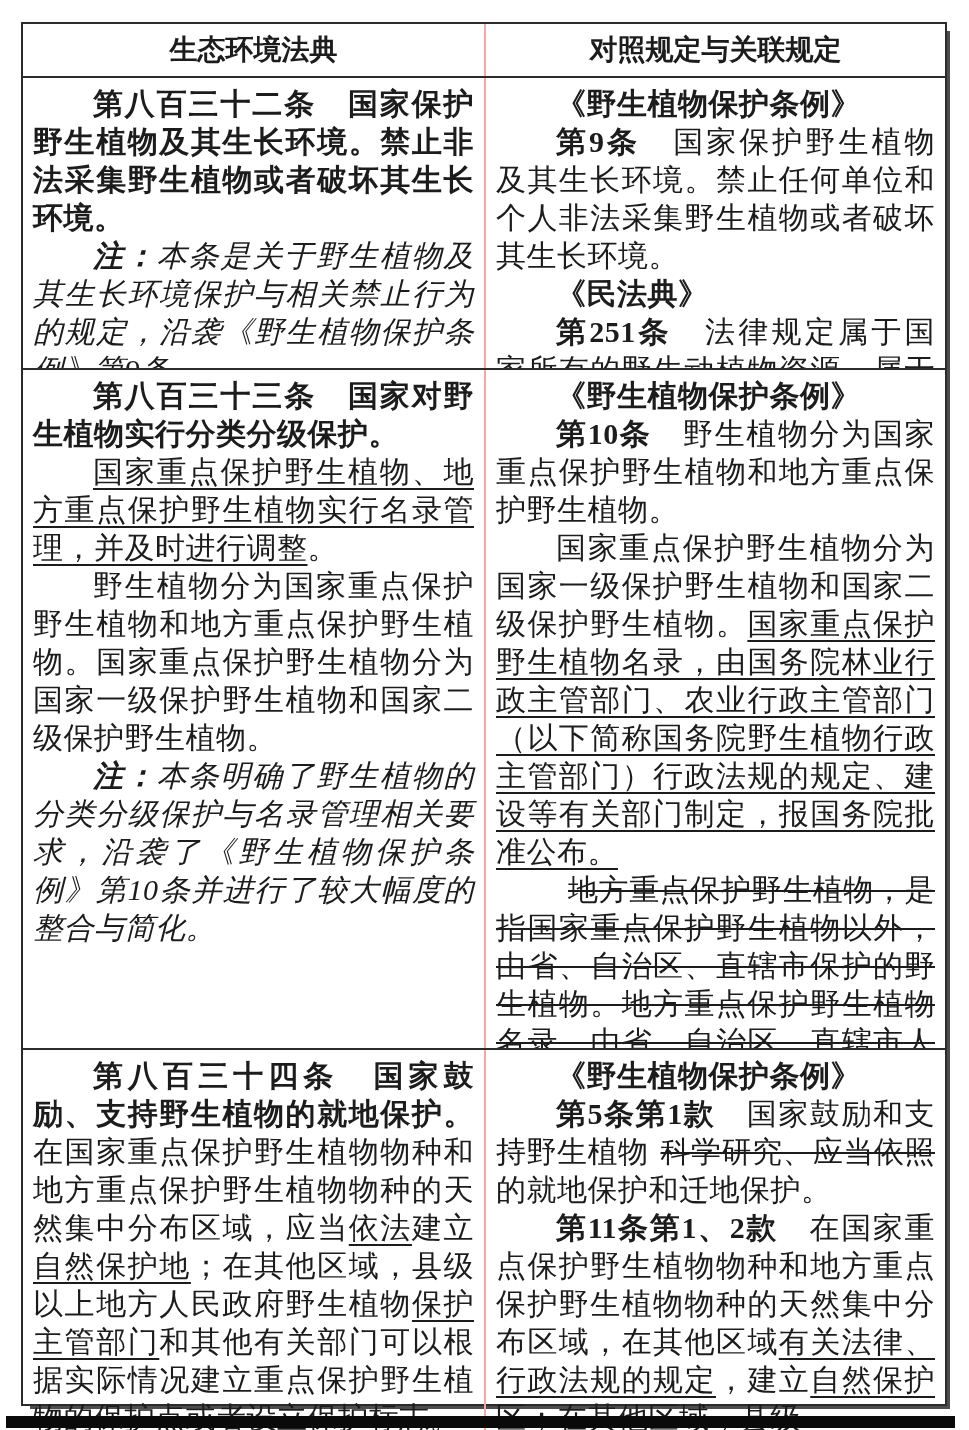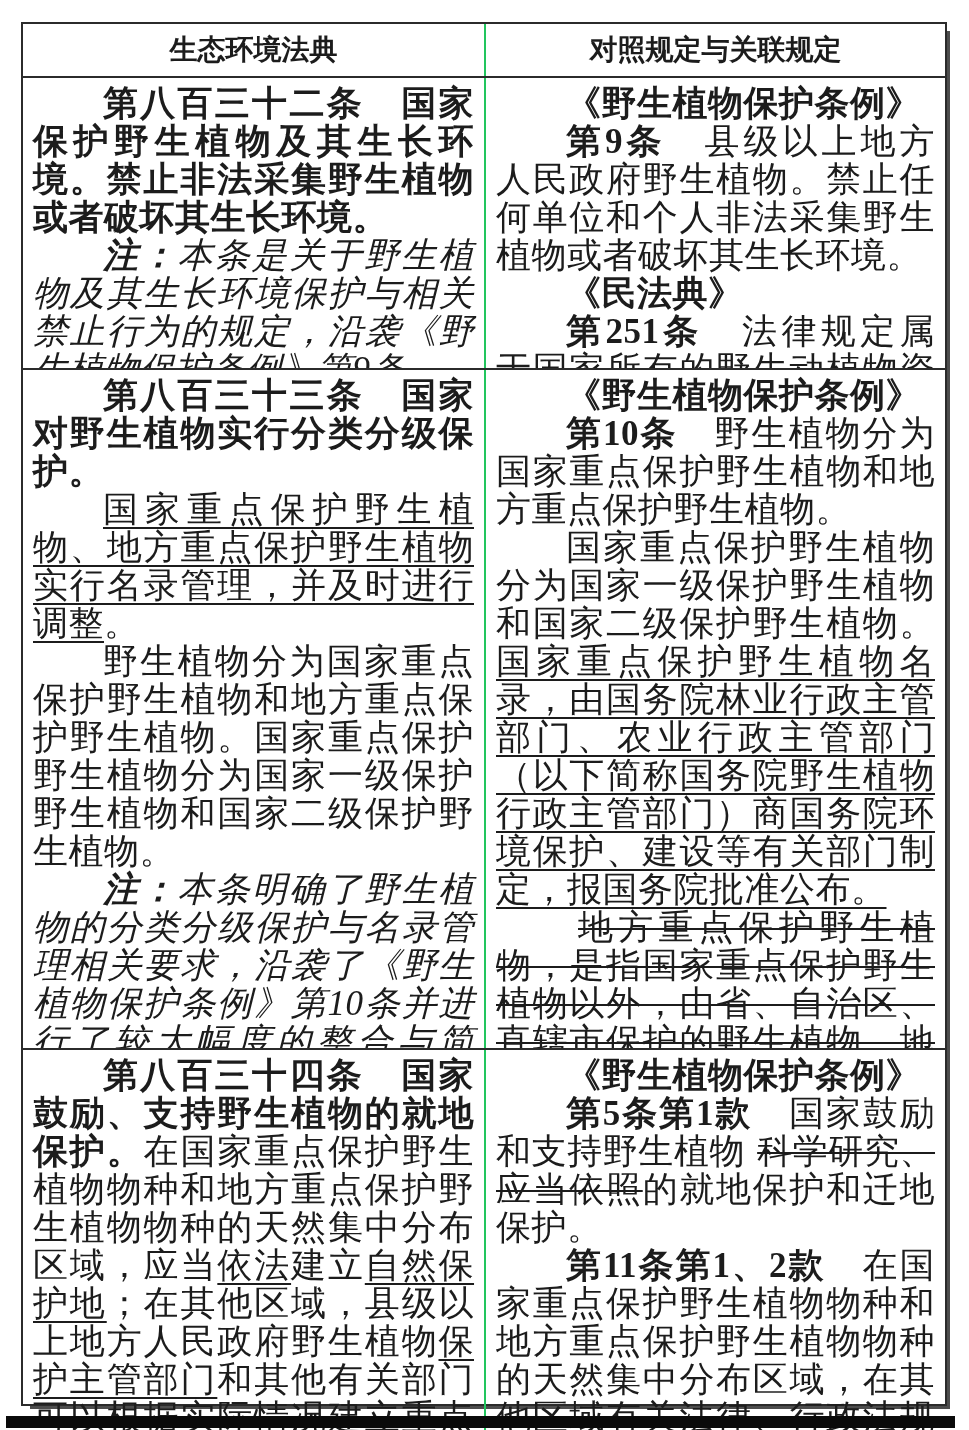--- a/index.html
+++ b/index.html
@@ -32,31 +32,31 @@
   .t-row.header{border-top:none;height:52px;}
   .t-row.r1{height:292px;}
   .t-row.r2{height:680px;justify-content:center;}
   .t-row.r3{flex:1 1 auto;}
   .t-cell{
     width:50%;
     box-sizing:border-box;
     padding:7px 10px 6px 10px;
     overflow:hidden;
   }
-  .t-cell.right{border-left:2px solid #22c55e;}
+  .t-cell.right{border-left:2px solid #fca5a5;}
   .header .t-cell{
     display:flex;align-items:center;justify-content:center;
     font-family:Liberation Sans, sans-serif;
     font-weight:bold;font-size:28px;
     padding:0;
   }
   .para{
     margin:0;
     text-indent:2em;
-    font-size:35px;
+    font-size:30px;
     line-height:38px;
     text-align:justify;
     text-justify:inter-character;
     letter-spacing:0.5px;
   }
   .b{font-weight:bold;}
   .u{text-decoration:underline;text-decoration-thickness:1.5px;text-underline-offset:6px;}
   .s{text-decoration:line-through;text-decoration-thickness:1.6px;margin-left:12px;}
   .k{font-style:italic;}
   .bk{font-style:italic;font-weight:bold;}
@@ -81,37 +81,37 @@
     </div>
   </div>
 
   <div class="t-row r1">
     <div class="t-cell left">
         <p class="para"><span class="b">第八百三十二条　国家保护野生植物及其生长环境。禁止非法采集野生植物或者破坏其生长环境。</span></p>
         <p class="para"><span class="bk">注：</span><span class="k">本条是关于野生植物及其生长环境保护与相关禁止行为的规定，沿袭《野生植物保护条例》第9条。</span></p>
       </div>
     <div class="t-cell right">
         <p class="para"><span class="b">《野生植物保护条例》</span></p>
-        <p class="para"><span class="b">第9条</span><span>　县级以上地方人民政府野生植物。禁止任何单位和个人非法采集野生植物或者破坏其生长环境。</span></p>
+        <p class="para"><span class="b">第9条</span><span>　国家保护野生植物及其生长环境。禁止任何单位和个人非法采集野生植物或者破坏其生长环境。</span></p>
         <p class="para"><span class="b">《民法典》</span></p>
         <p class="para"><span class="b">第251条</span><span>　法律规定属于国家所有的野生动植物资源，属于国家所有。</span></p>
       </div>
   </div>
 
   <div class="t-row r2">
     <div class="t-cell left">
         <p class="para"><span class="b">第八百三十三条　国家对野生植物实行分类分级保护。</span></p>
         <p class="para"><span class="u">国家重点保护野生植物、地方重点保护野生植物实行名录管理，并及时进行调整</span><span>。</span></p>
         <p class="para"><span>野生植物分为国家重点保护野生植物和地方重点保护野生植物。国家重点保护野生植物分为国家一级保护野生植物和国家二级保护野生植物。</span></p>
         <p class="para"><span class="bk">注：</span><span class="k">本条明确了野生植物的分类分级保护与名录管理相关要求，沿袭了《野生植物保护条例》第10条并进行了较大幅度的整合与简化。</span></p>
       </div>
     <div class="t-cell right">
         <p class="para"><span class="b">《野生植物保护条例》</span></p>
         <p class="para"><span class="b">第10条</span><span>　野生植物分为国家重点保护野生植物和地方重点保护野生植物。</span></p>
-        <p class="para"><span>国家重点保护野生植物分为国家一级保护野生植物和国家二级保护野生植物。</span><span class="u">国家重点保护野生植物名录，由国务院林业行政主管部门、农业行政主管部门（以下简称国务院野生植物行政主管部门）商国务院环境保护、建设等有关部门制定，报国务院批准公布。</span></p>
+        <p class="para"><span>国家重点保护野生植物分为国家一级保护野生植物和国家二级保护野生植物。</span><span class="u">国家重点保护野生植物名录，由国务院林业行政主管部门、农业行政主管部门（以下简称国务院野生植物行政主管部门）行政法规的规定、建设等有关部门制定，报国务院批准公布。</span></p>
         <p class="para"><span class="s">地方重点保护野生植物，是指国家重点保护野生植物以外，由省、自治区、直辖市保护的野生植物。地方重点保护野生植物名录，由省、自治区、直辖市人民政府制定并公布，报国务院备案</span><span>。</span></p>
       </div>
   </div>
 
   <div class="t-row r3">
     <div class="t-cell left">
         <p class="para"><span class="b">第八百三十四条　国家鼓励、支持野生植物的就地保护。</span><span>在国家重点保护野生植物物种和地方重点保护野生植物物种的天然集中分布区域，应当</span><span class="u">依法</span><span>建立</span><span class="u">自然保护地</span><span>；在其他区域，县级以上地方人民政府野生植物</span><span class="u">保护主管部门</span><span>和其他有关部门可以根据实际情况建立重点保护野生植物的保护点或者设立保护标志。</span></p>
       </div>
     <div class="t-cell right">
         <p class="para"><span class="b">《野生植物保护条例》</span></p>

